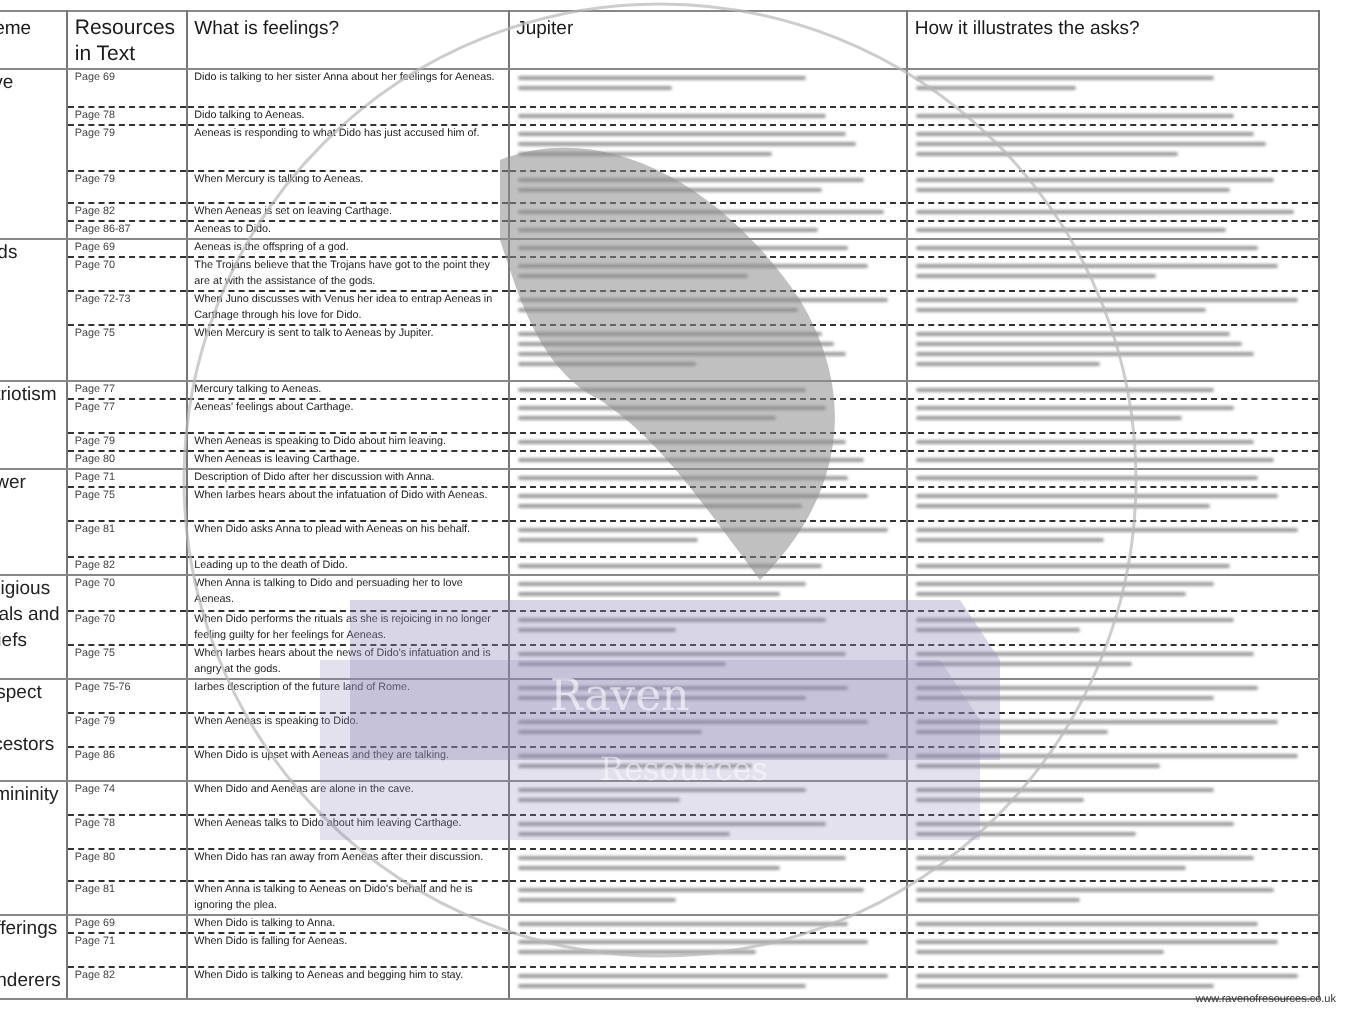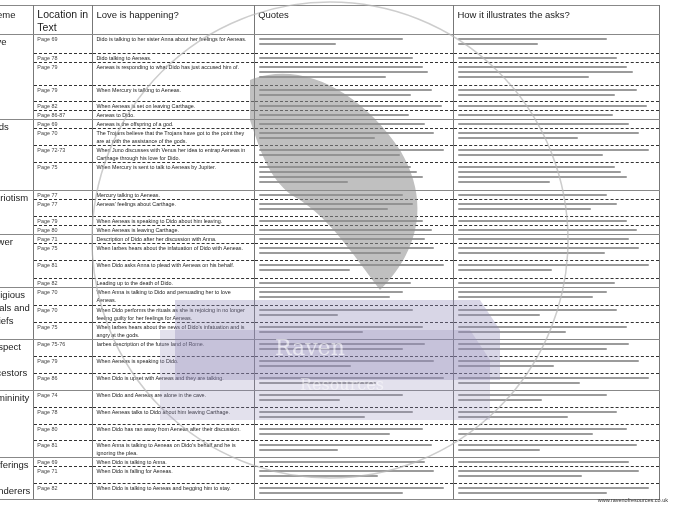--- a/index.html
+++ b/index.html
@@ -27,23 +27,23 @@
   <colgroup>
     <col style="width:50px">
       <col style="width:60px">
       <col style="width:170px">
       <col style="width:212px">
       <col style="width:218px">
   </colgroup>
   <thead>
     <tr>
       <th>Theme</th>
-      <th class="loc">Location in Text</th>
-      <th>Love is happening?</th>
-      <th>Quotes</th>
+      <th class="loc">Resources in Text</th>
+      <th>What is feelings?</th>
+      <th>Jupiter</th>
       <th>How it illustrates the asks?</th>
     </tr>
   </thead>
   <tbody id="tbody">
       <tr class="r first" style="height: 19px;">
         <td class="theme" rowspan="6">Love</td>
         <td class="loc">Page 69</td>
         <td class="what">Dido is talking to her sister Anna about her feelings for Aeneas.</td>
         <td class="q">
           <span class="blur" style="width: 75%;"></span>

